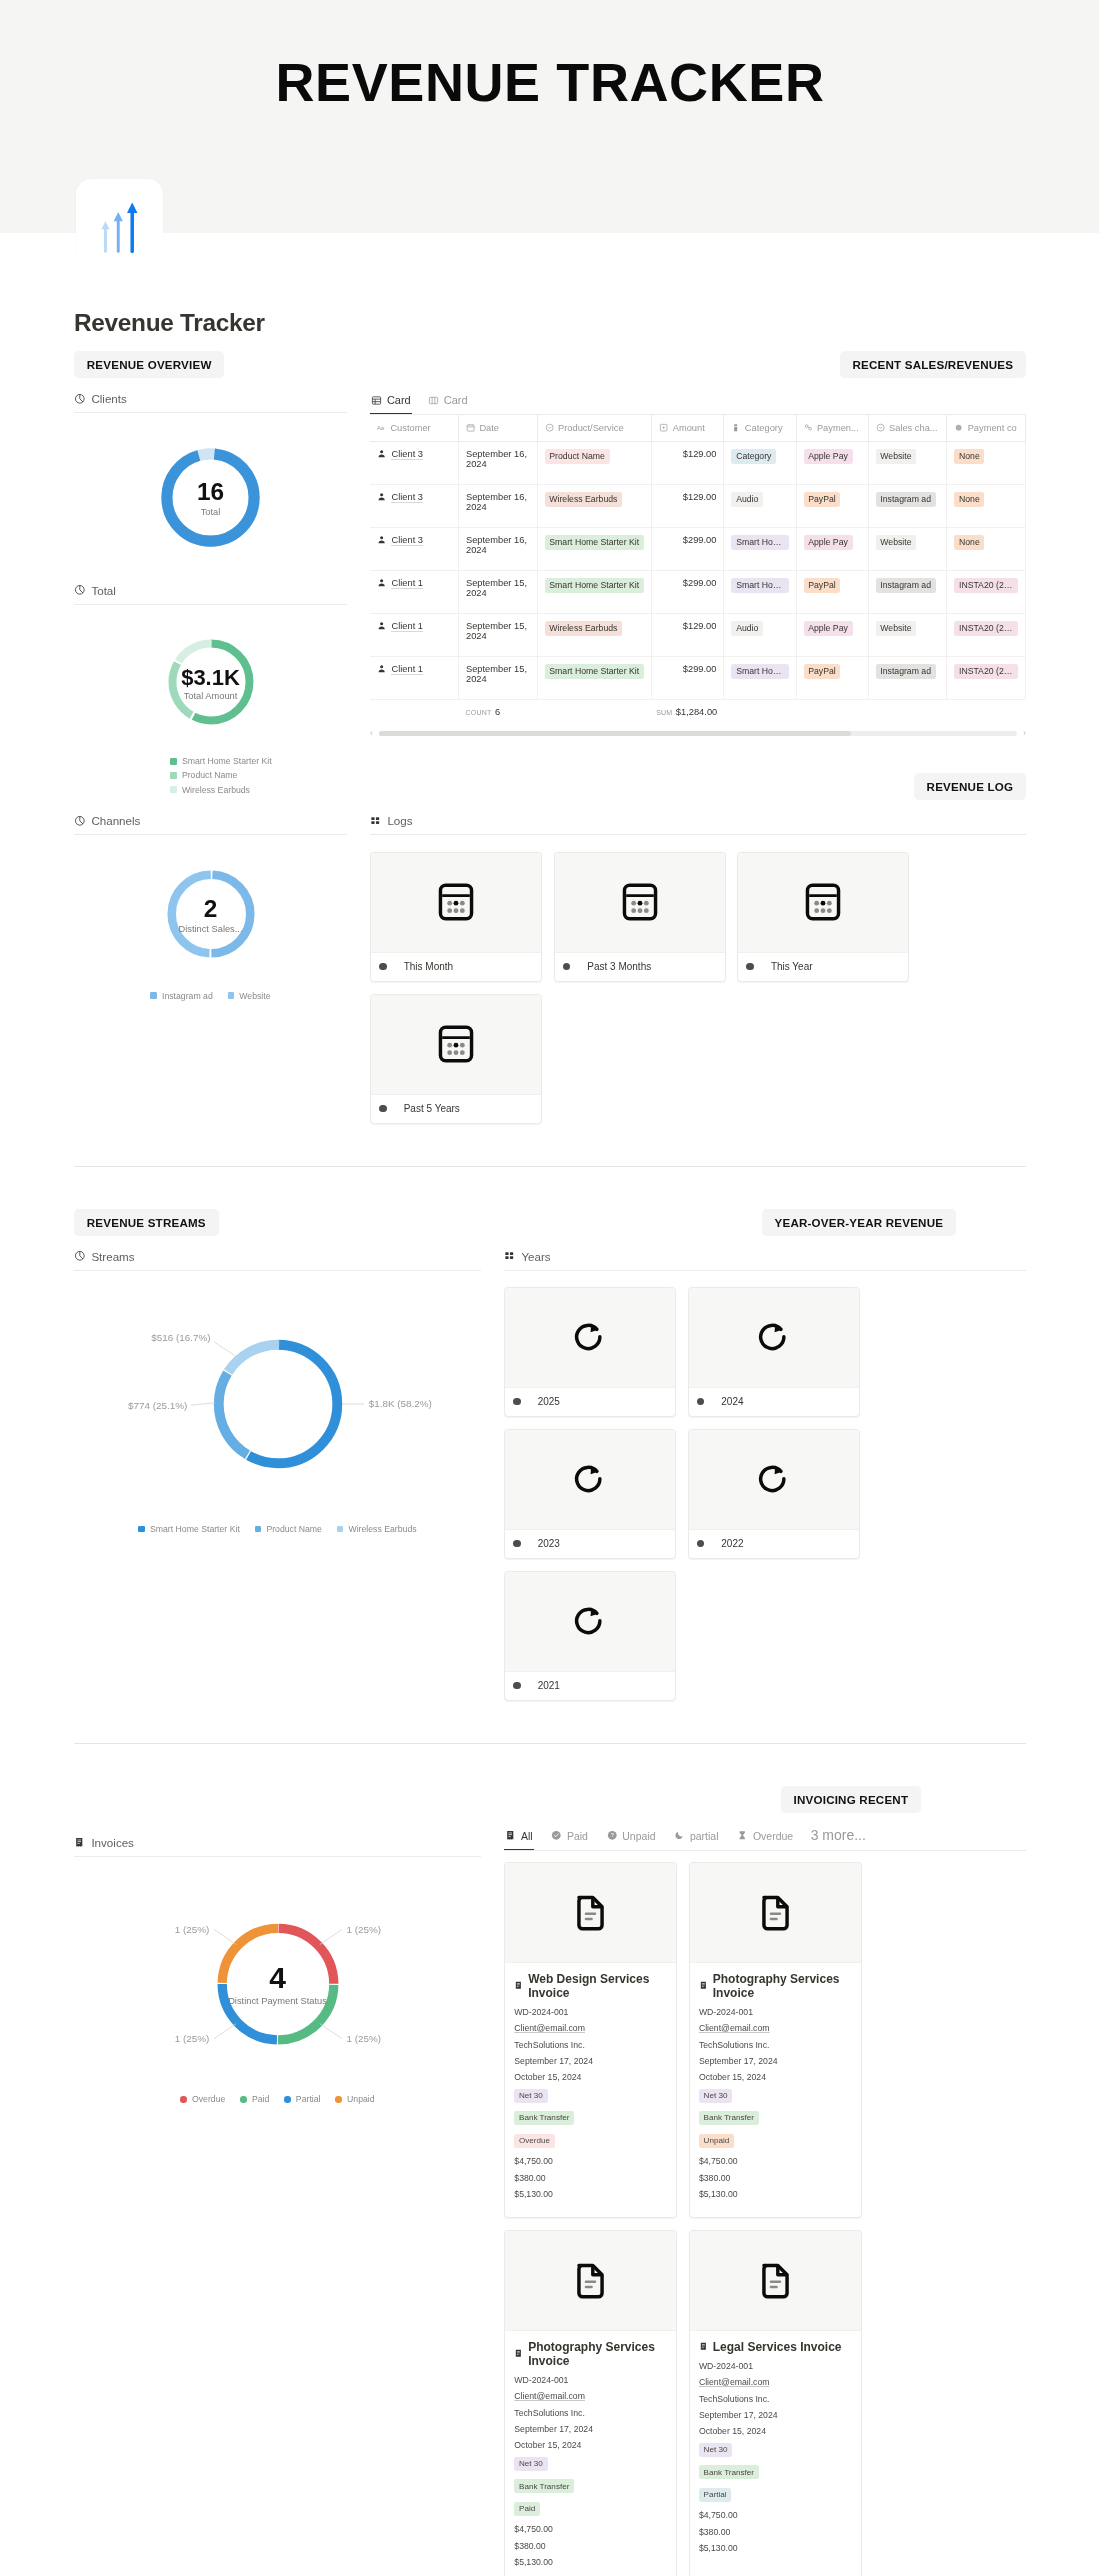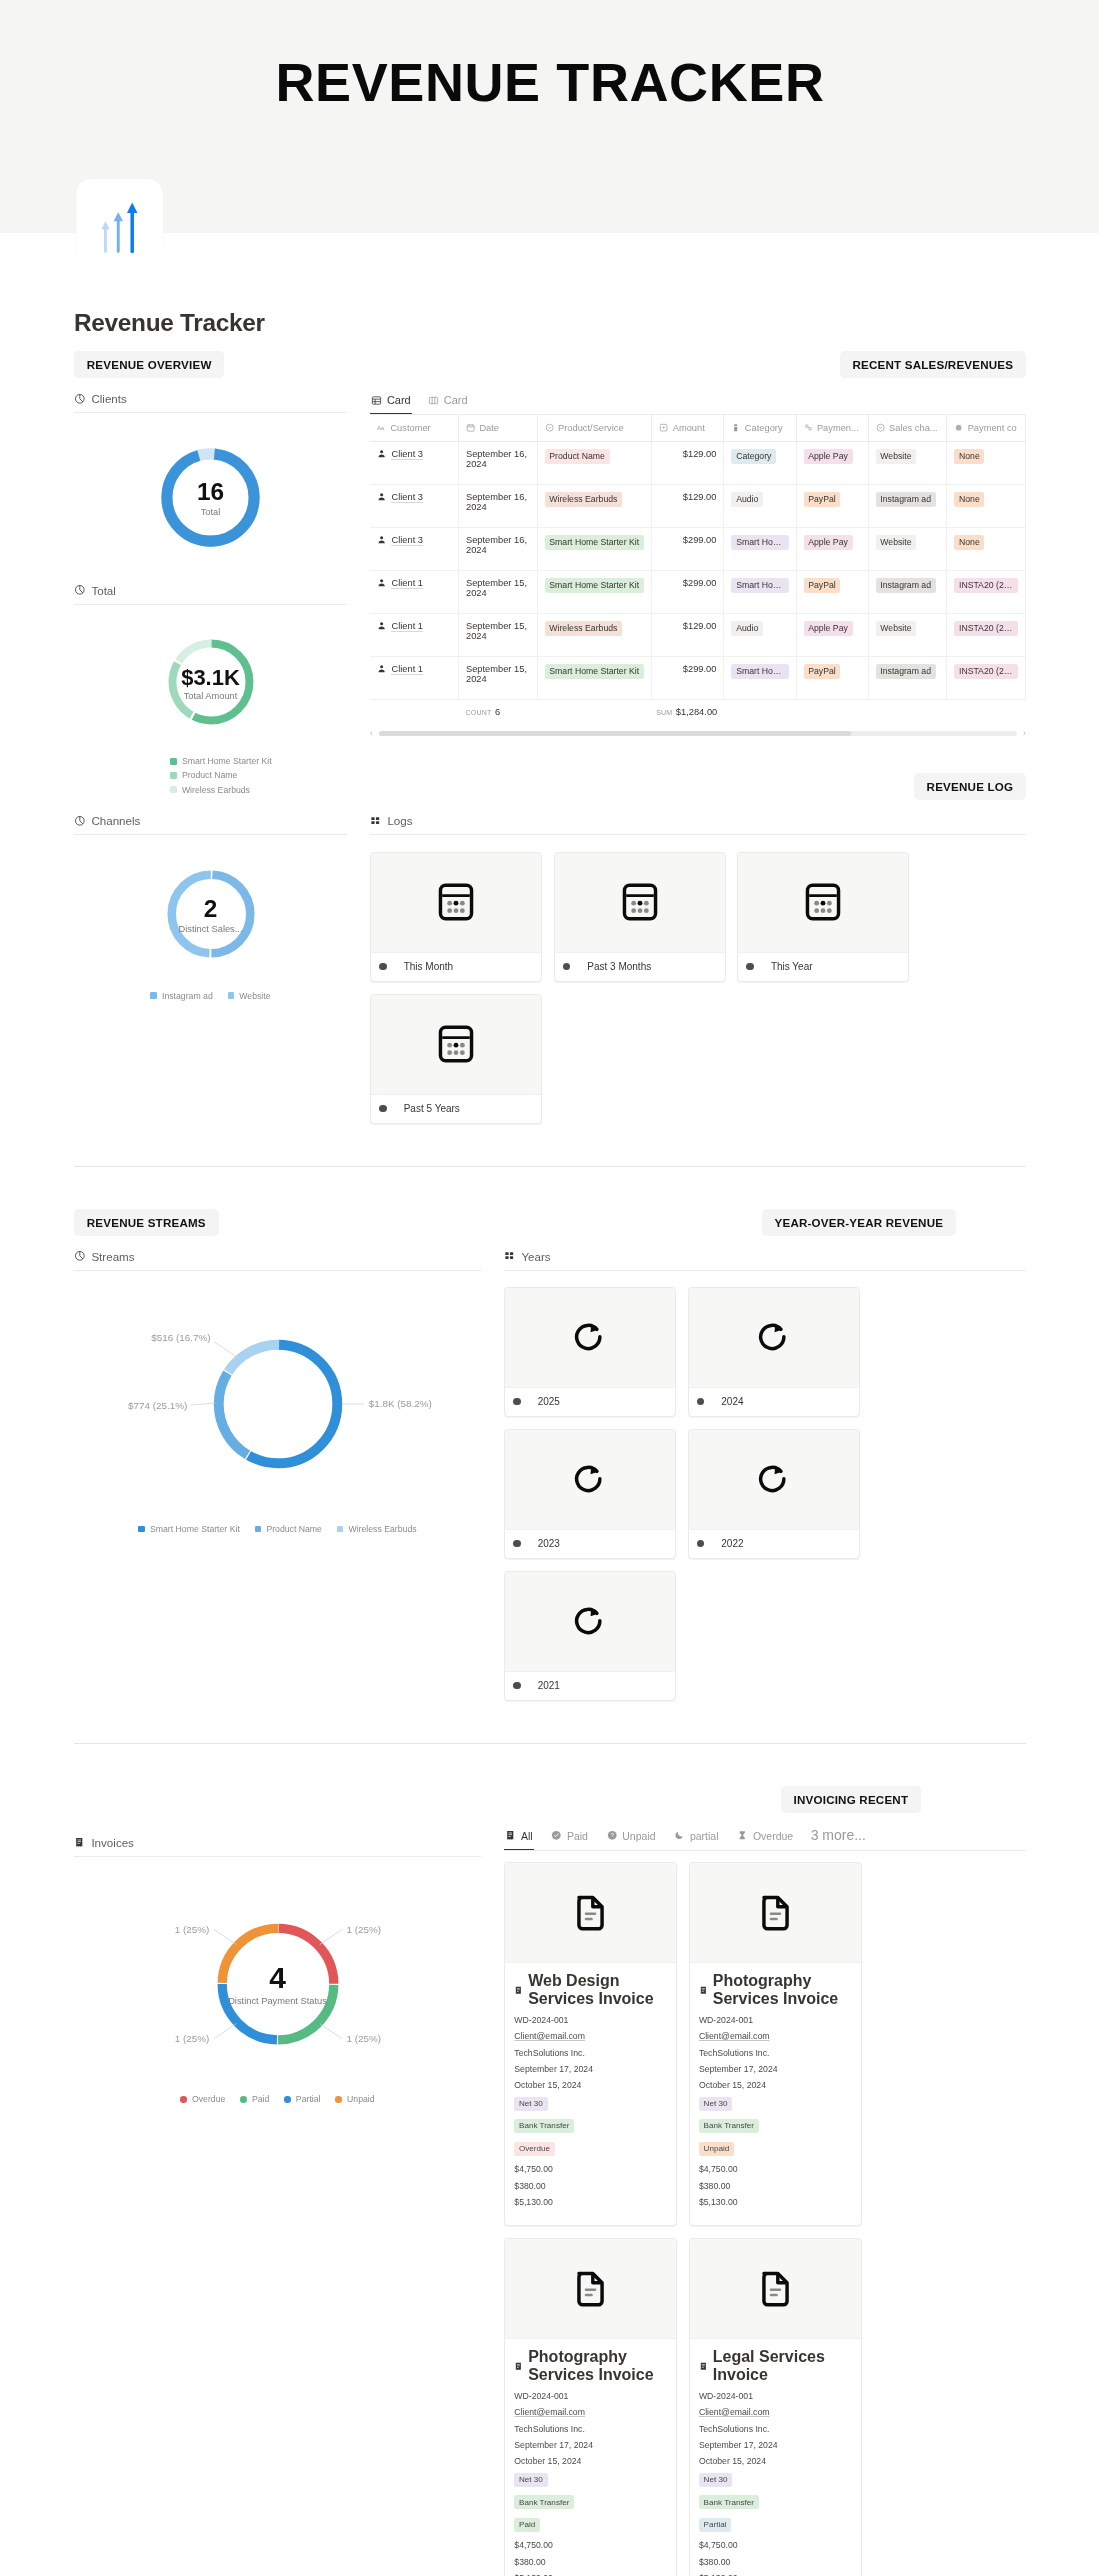--- a/index.html
+++ b/index.html
@@ -178,21 +178,21 @@
     display: flex; align-items: center; justify-content: center;
     border-bottom: 0.6px solid #f1f0ee;
   }
   .gcard .cap { padding: 8.1px 8.1px 9.3px 8.1px; display: flex; align-items: center; gap: 17px; font-size: 10px; }
   .dot { width: 7.6px; height: 7.6px; border-radius: 50%; background: #4f4d49; flex: 0 0 7.6px;}
 
   
   .icard { width: 173px; }
   .icard .thumb { height: 100px; }
   .icard .body { padding: 9.3px 9.3px 11.6px 9.3px; }
-  .icard .ttl { display:flex; align-items:center; gap: 5.2px; font-size: 16px; font-weight: 600; color:#37352f; margin-bottom: 7px;}
+  .icard .ttl { display:flex; align-items:center; gap: 5.2px; font-size: 12px; font-weight: 600; color:#37352f; margin-bottom: 7px;}
   .icard .ln { font-size: 8.7px; color: #4a4946; margin-bottom: 6.4px; }
   .icard .ln.link { text-decoration: underline; text-decoration-color:#c8c7c4; }
   .icard .ln .badge { font-size: 8.1px; }
 
   
   .divider { height: 0.6px; background: #e6e5e3; margin: 42px 74px; }
 
   .invoice-tabs { display:flex; align-items:center; gap: 16.3px; border-bottom:0.6px solid #ecebe9; }
   .invoice-tabs .tab { font-size: 10.5px; }
   .more { font-size: 14px; color:#9b9a97; padding-bottom: 7px;}

